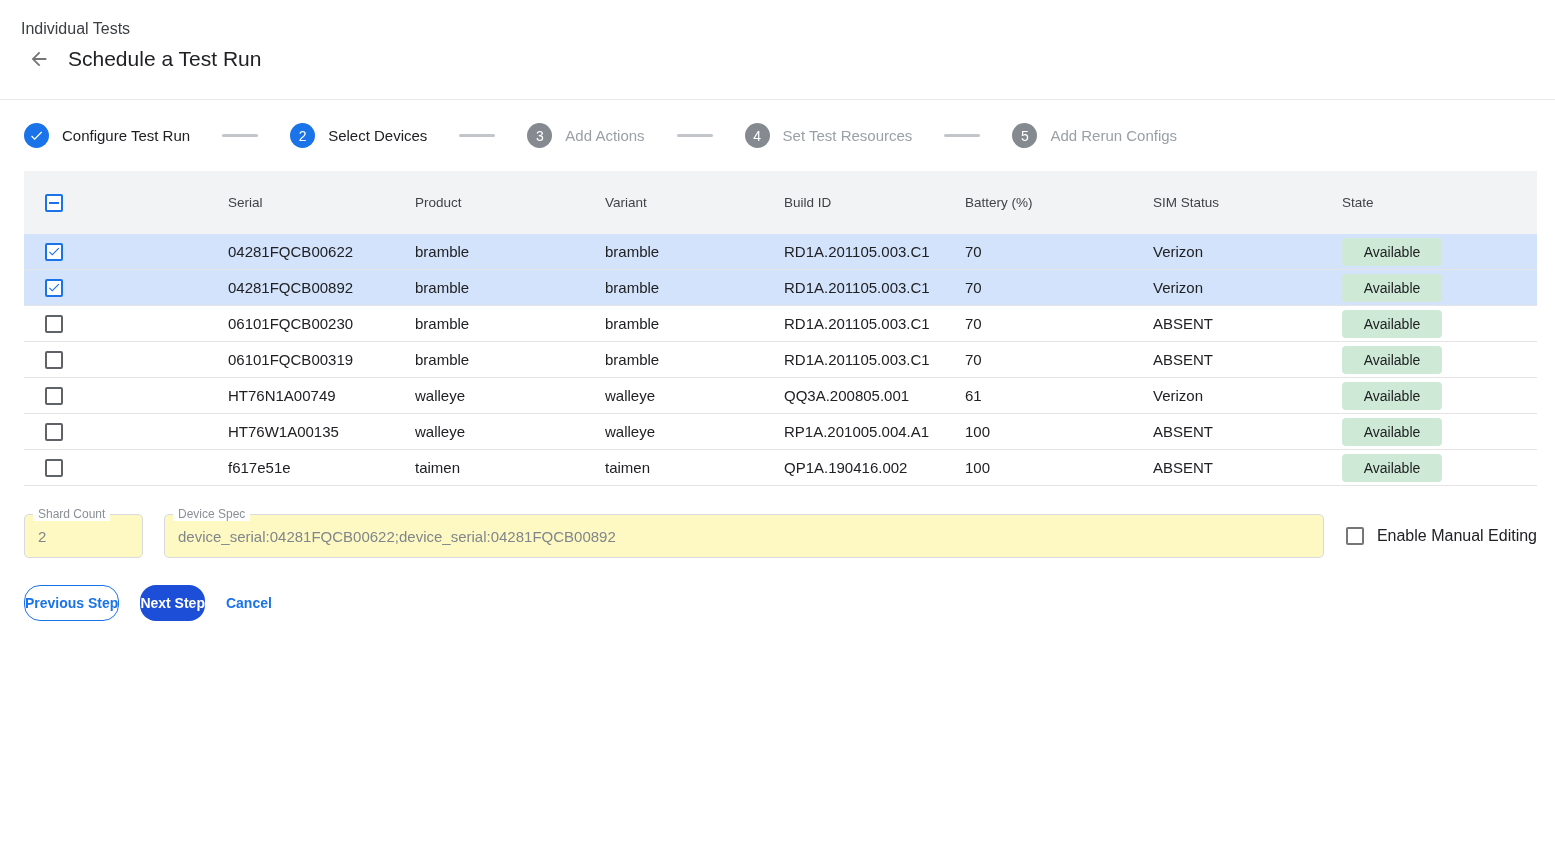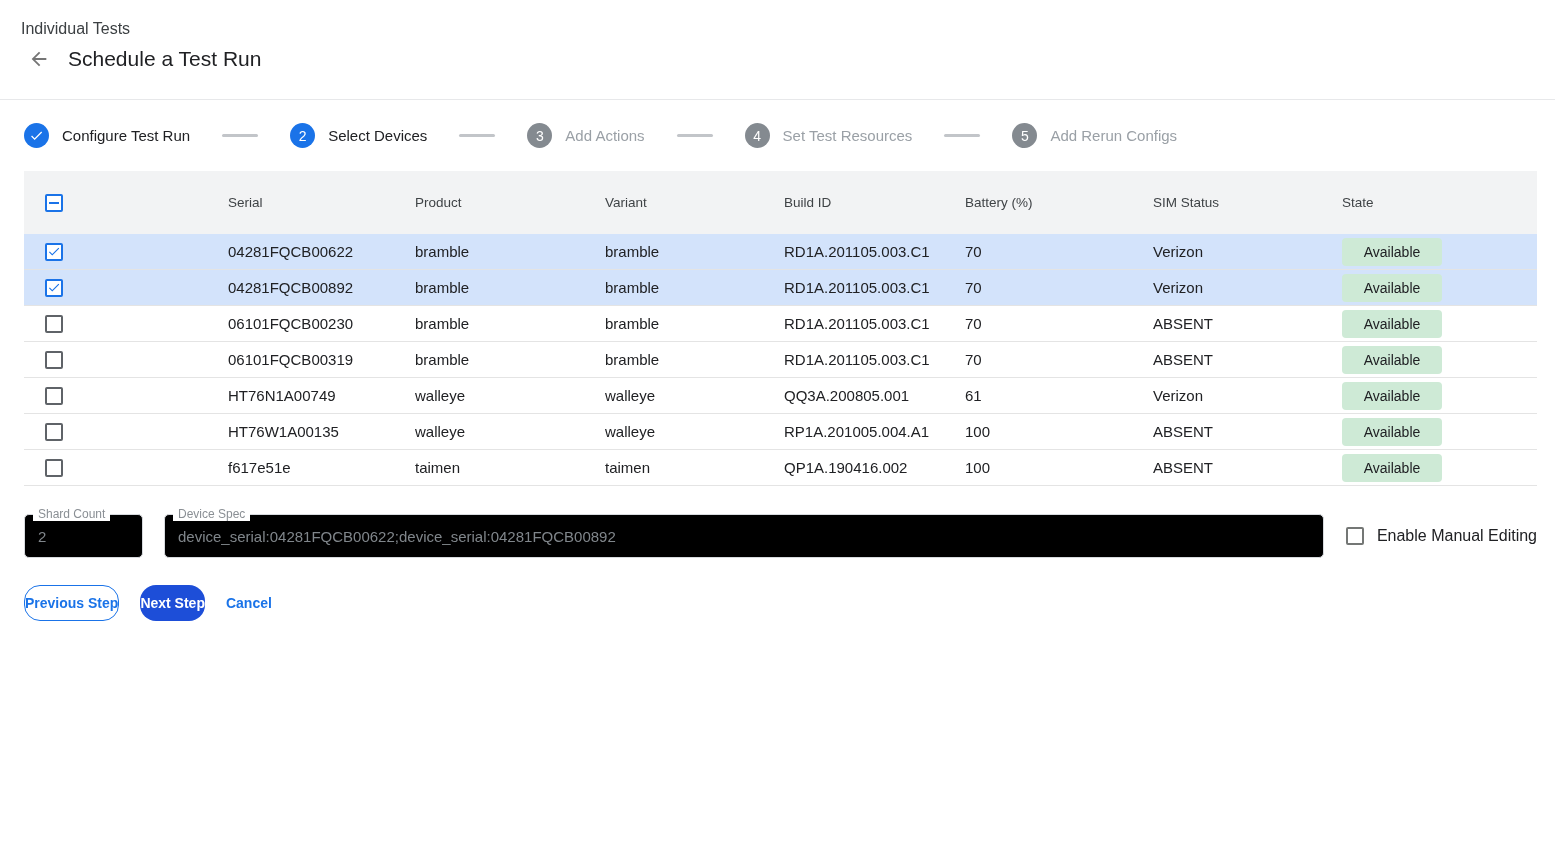--- a/index.html
+++ b/index.html
@@ -62,21 +62,21 @@
   .chip {
     display:inline-block; width:100px; text-align:center;
     background:#ceead6; color:#202124; border-radius:4px;
     padding:6px 0; font-size:14px;
   }
 
   
   .form-row { display:flex; align-items:center; margin:28px 18px 0 24px; }
   .field {
     position:relative; height:44px; border:1px solid #d7dade; border-radius:5px;
-    display:flex; align-items:center; background:#000000;
+    display:flex; align-items:center; background:#fef9c3;
   }
   .field-label {
     position:absolute; top:-8px; left:8px; background:#fff; padding:0 5px;
     font-size:12px; color:#8a8f94; white-space:nowrap;
   }
   .field-value { padding:0 13px; font-size:15px; color:#80868b; white-space:nowrap; overflow:hidden; }
   .field.shard { width:119px; flex:none; }
   .field.spec { flex:1; margin-left:21px; }
   .manual-edit { display:flex; align-items:center; margin-left:22px; cursor:pointer; white-space:nowrap; }
   .manual-edit .checkbox { border-color:#747775; }

